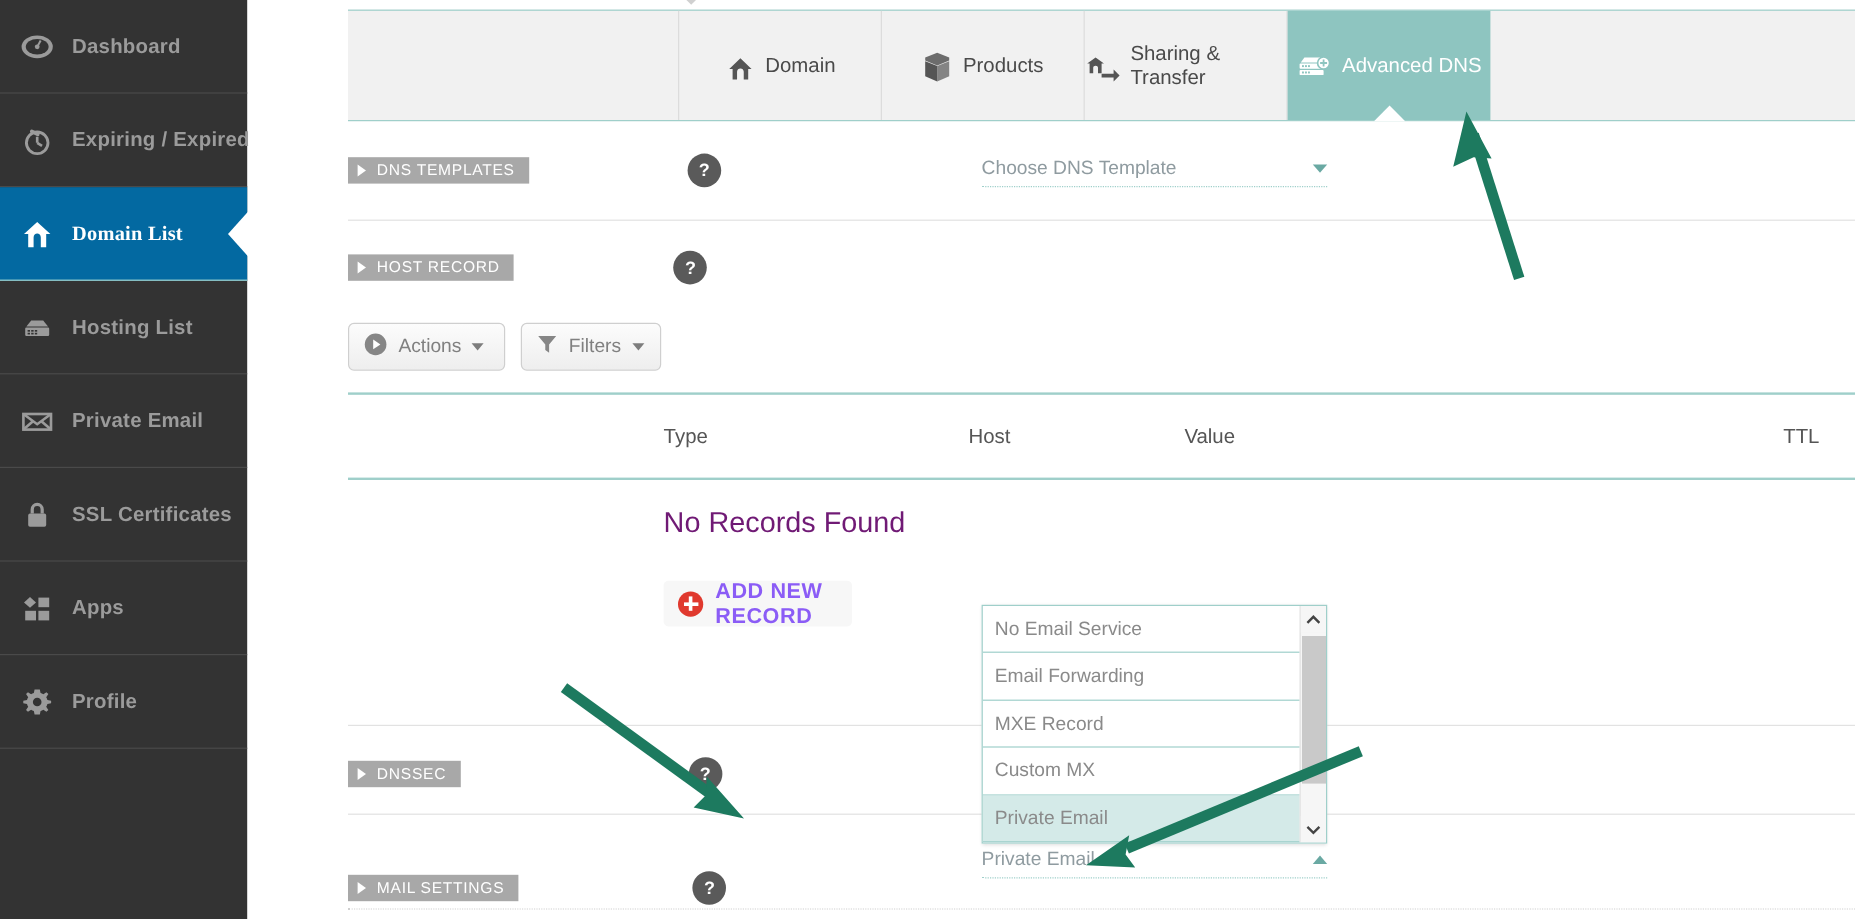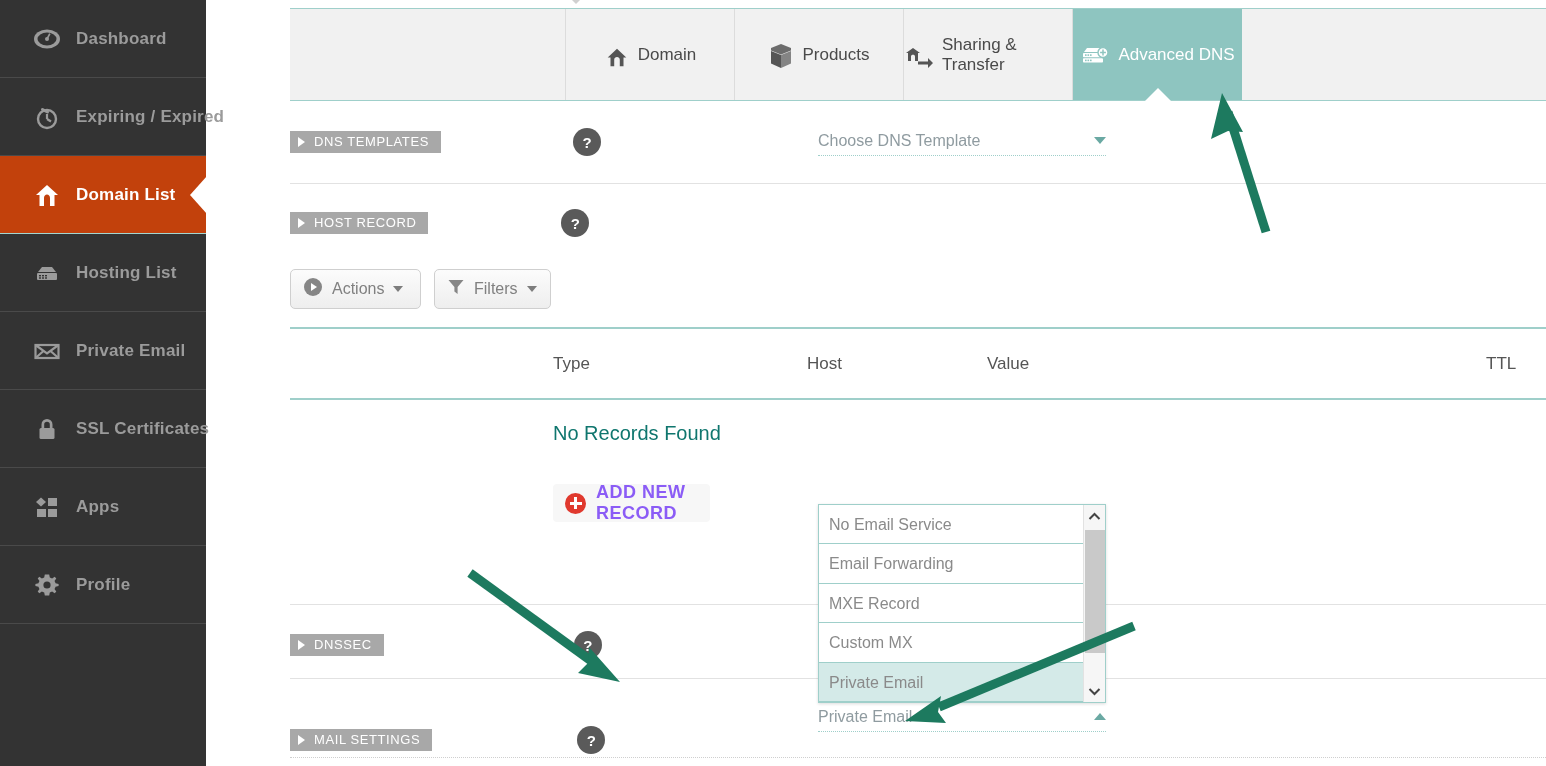--- a/index.html
+++ b/index.html
@@ -23,33 +23,34 @@
     width: 206px;
     height: 766px;
     background: #333333;
     z-index: 40;
   }
   .nav-item {
     position: relative;
     height: 78px;
     display: flex;
     align-items: center;
-    padding-left: 32px;
+    padding-left: 16px;
     box-sizing: border-box;
     border-bottom: 1px solid #4a4a4a;
     color: #9b9b9b;
     font-size: 17px;
     font-weight: bold;
     letter-spacing: .2px;
   }
   .nav-item .nav-label { margin-left: 14px; white-space: nowrap; }
   .nav-item.active {
-    background: #c2410c;
+    background: #0369a1;
     color: #ffffff;
     border-bottom: 1px solid #a3d6d2;
+    font-family: Liberation Serif, serif;
   }
   
   .nav-item.active::after {
     content: "";
     position: absolute;
     right: -1px;
     top: 50%;
     transform: translateY(-50%);
     width: 0; height: 0;
     border-top: 19px solid transparent;
@@ -247,22 +248,22 @@
     box-sizing: border-box;
     display: flex;
     align-items: center;
     color: #555555;
     font-size: 17px;
   }
   #table-head .col { position: absolute; }
   #no-records {
     position: absolute;
     left: 347px; top: 422px;
-    color: #0f766e;
-    font-size: 20px;
+    color: #701a75;
+    font-size: 24px;
   }
 
   #add-record {
     position: absolute;
     left: 347px; top: 484px;
     width: 157px; height: 38px;
     background: #f7f7f7;
     border-radius: 4px;
     display: flex;
     align-items: center;

